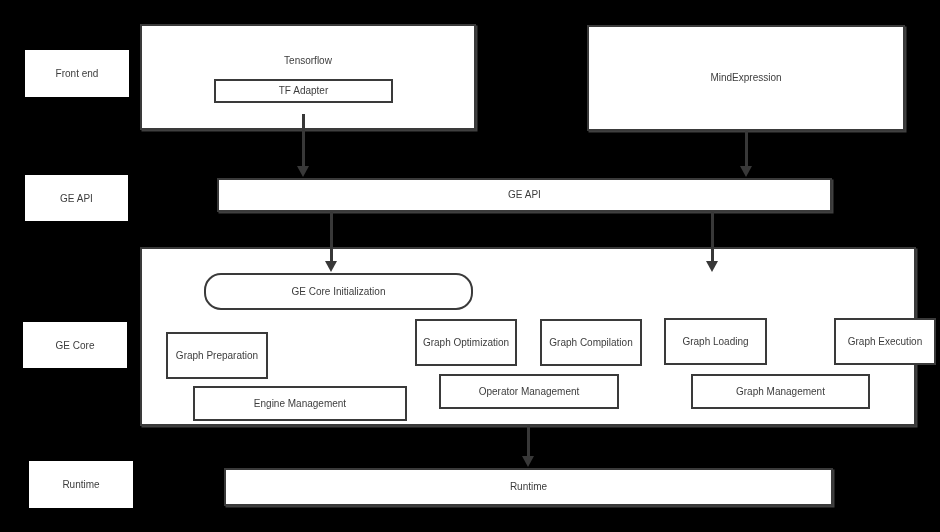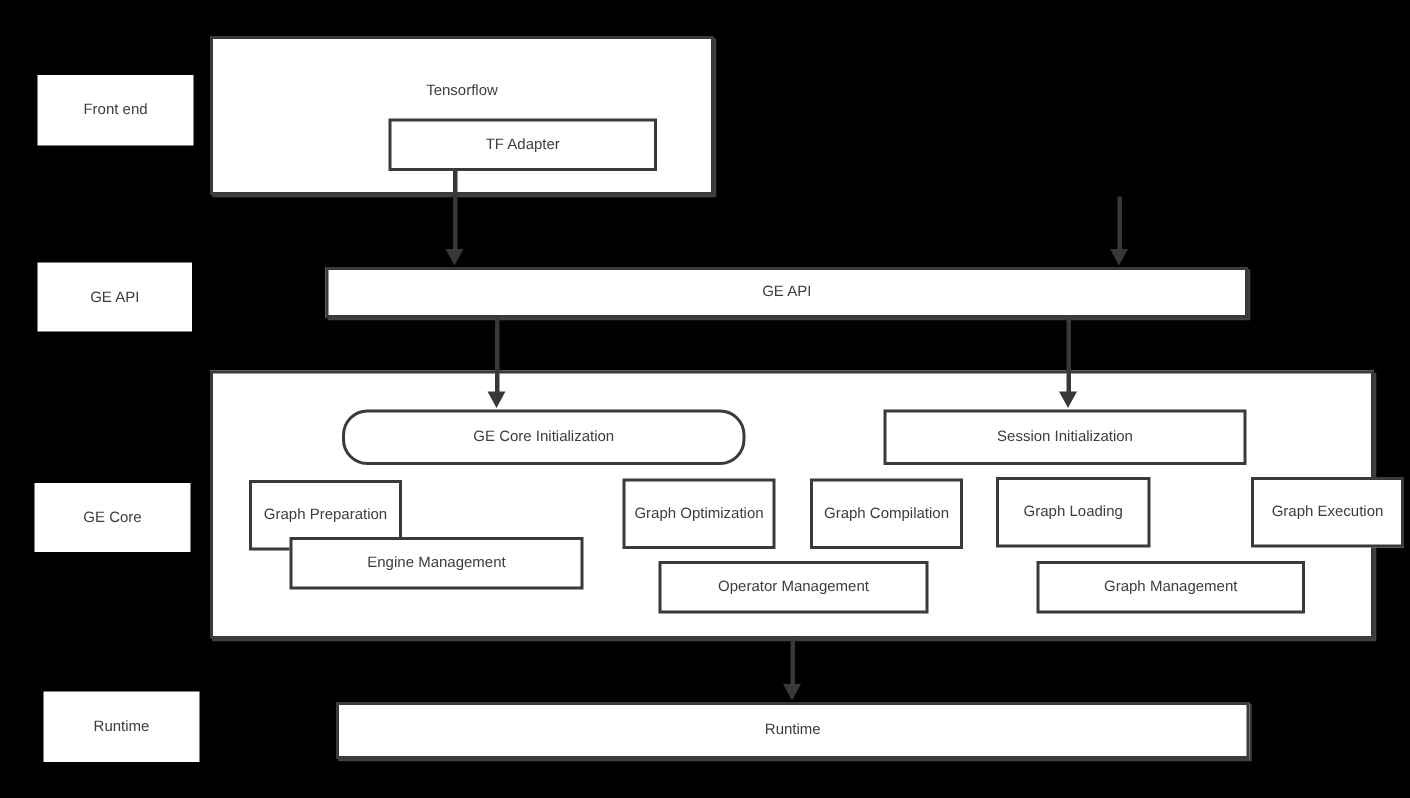--- a/index.html
+++ b/index.html
@@ -79,38 +79,38 @@
 
 <div class="stage">
 
   <div class="row-label" style="left:25px; top:50px; width:104px; height:47px;">Front end</div>
   <div class="row-label" style="left:25px; top:175px; width:103px; height:46px;">GE API</div>
   <div class="row-label" style="left:23px; top:322px; width:104px; height:46px;">GE Core</div>
   <div class="row-label" style="left:29px; top:461px; width:104px; height:47px;">Runtime</div>
 
   <div class="box top-title" style="left:140px; top:24px; width:336px; height:106px;">
     <div class="box-title">Tensorflow</div>
-    <div class="box inner" style="left:72px; top:53px; width:179px; height:35px;margin-left:45px;">TF Adapter</div>
+    <div class="box inner" style="left:72px; top:53px; width:179px; height:24px;">TF Adapter</div>
   </div>
 
+  <div class="box" style="left:587px; top:25px; width:318px; height:106px;">MindExpression</div>
 
   <div class="box" style="left:217px; top:178px; width:615px; height:34px;">GE API</div>
 
   <div class="box" style="left:140px; top:247px; width:776px; height:179px;"></div>
 
-  <div class="box inner" style="left:228px; top:273px; width:269px; height:37px;border-radius:17px;">GE Core Initialization</div>
-  <div class="box inner" style="left:589px; top:273px; width:242px; height:37px;">Session Initialization</div>
+  <div class="box inner" style="left:204px; top:273px; width:269px; height:37px;border-radius:17px;">GE Core Initialization</div>
 
-  <div class="box inner" style="left:166px; top:320px; width:102px; height:47px;">Graph Preparation</div>
+  <div class="box inner" style="left:166px; top:332px; width:102px; height:47px;">Graph Preparation</div>
   <div class="box inner" style="left:415px; top:319px; width:102px; height:47px;">Graph Optimization</div>
   <div class="box inner" style="left:540px; top:319px; width:102px; height:47px;">Graph Compilation</div>
   <div class="box inner" style="left:664px; top:318px; width:103px; height:47px;">Graph Loading</div>
   <div class="box inner" style="left:790px; top:318px; width:102px; height:47px;margin-left:44px;">Graph Execution</div>
 
-  <div class="box inner" style="left:193px; top:358px; width:196px; height:35px;">Engine Management</div>
+  <div class="box inner" style="left:193px; top:386px; width:214px; height:35px;">Engine Management</div>
   <div class="box inner" style="left:691px; top:374px; width:179px; height:35px;">Graph Management</div>
   <div class="box inner" style="left:439px; top:374px; width:180px; height:35px;">Operator Management</div>
 
   <div class="box" style="left:224px; top:468px; width:609px; height:38px;">Runtime</div>
 
   <div class="arrow" style="left:297px; top:114px; height:63px;">
     <div class="arrow-shaft"></div>
     <div class="arrow-head"></div>
   </div>
   <div class="arrow" style="left:740px; top:131px; height:46px;">

